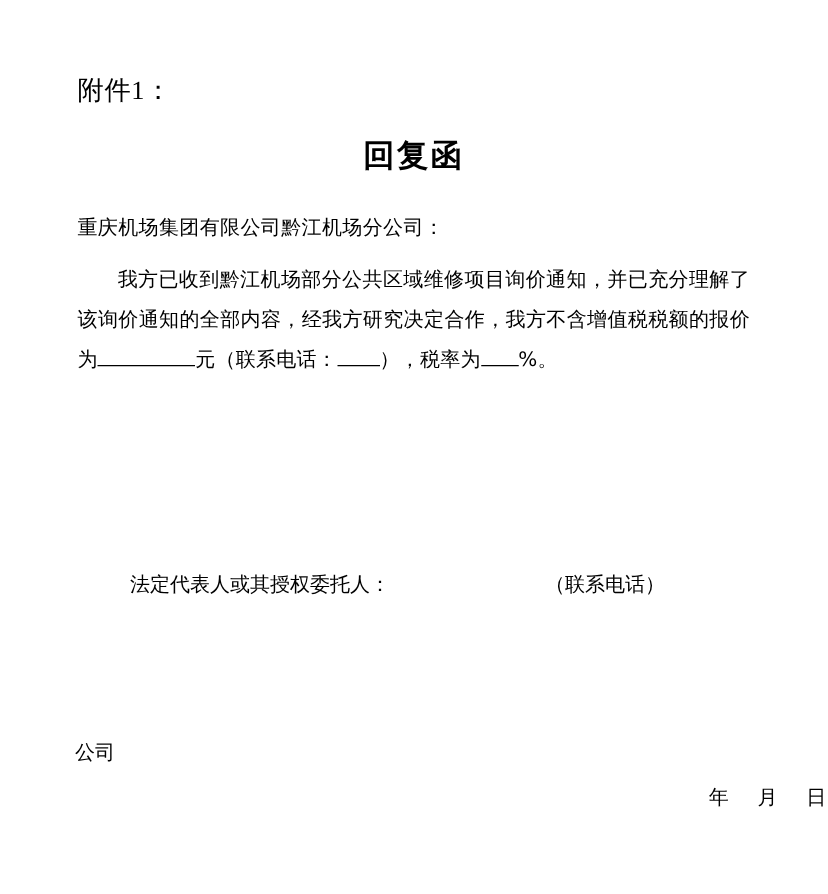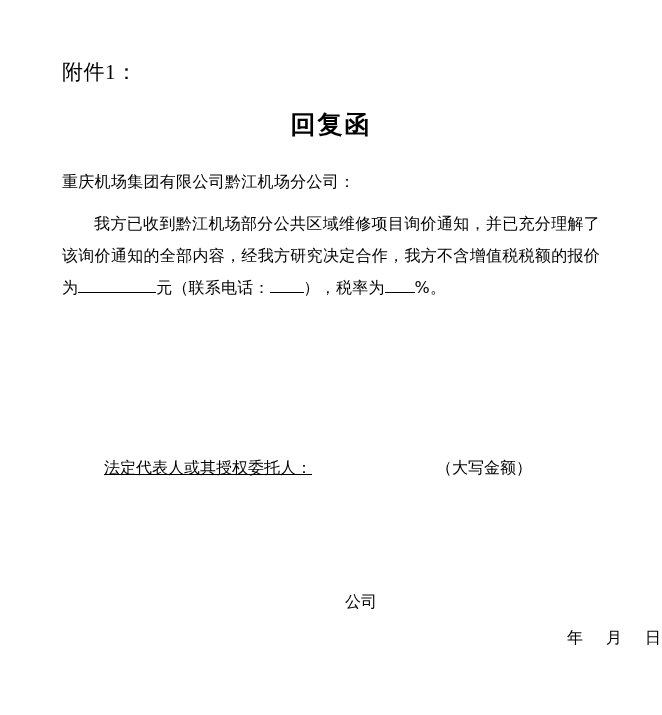--- a/index.html
+++ b/index.html
@@ -80,33 +80,31 @@
     top: 450px;
     width: 500px;
     font-size: 16px;
     font-family: "DejaVu Sans", "Liberation Sans", sans-serif;
   }
   .sig-line {
     position: relative;
     height: 36px;
     line-height: 36px;
     white-space: nowrap;
-    text-decoration: underline;
   }
   .sig-note {
     position: absolute;
     left: 332px;
     top: 0;
   }
   .company-line {
     position: absolute;
     left: 0;
     right: 0;
     top: 592px;
-    text-align: center;
     font-size: 16px;
     font-family: Liberation Mono, monospace;
   }
   .company-line .inner {
     display: inline-block;
     padding-left: 60px;
   }
   .date-line {
     position: absolute;
     left: 0;
@@ -134,21 +132,21 @@
 
   <div class="addressee">重庆机场集团有限公司黔江机场分公司：</div>
 
   <div class="body-text">
     <span class="indent"></span><span>我方已收到黔江机场部分公共区域维修项目询价通知，并已充分理解了该询价通知的全部内容，经我方研究决定合作，我方不含增值税税额的报价为</span><span class="fill-blank blank-long"></span><span>元（联系电话：</span><span class="fill-blank blank-mid"></span><span>），税率为</span><span class="fill-blank blank-short"></span><span>%。</span>
   </div>
 
   <div class="sig-block">
     <div class="sig-line">
       <span>法定代表人或其授权委托人：</span>
-      <span class="sig-note">（大写金额）</span>
+      <span class="sig-note">（联系电话）</span>
     </div>
   </div>
 
   <div class="company-line">
     <span class="inner">公司</span>
   </div>
 
   <div class="date-line">
     <span class="inner">
       <span>年</span><span class="gap"></span><span>月</span><span class="gap"></span><span>日</span>

